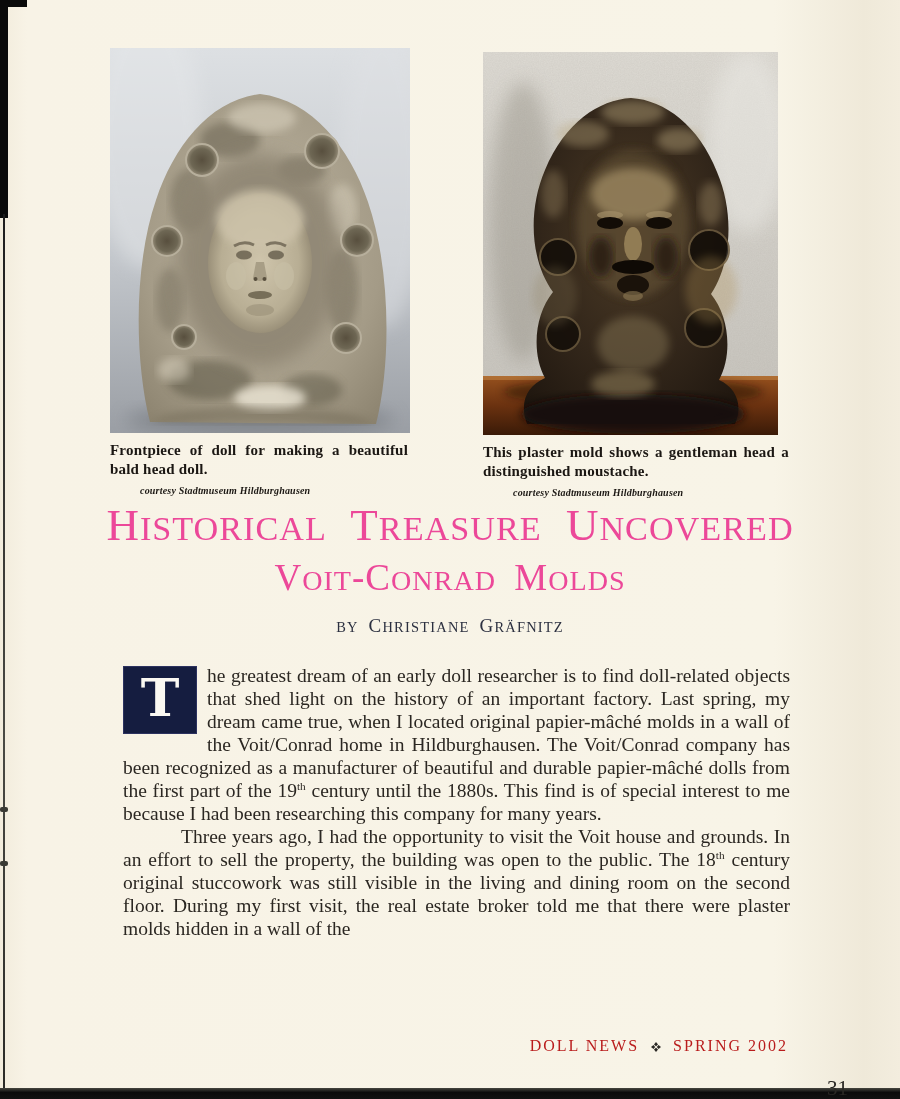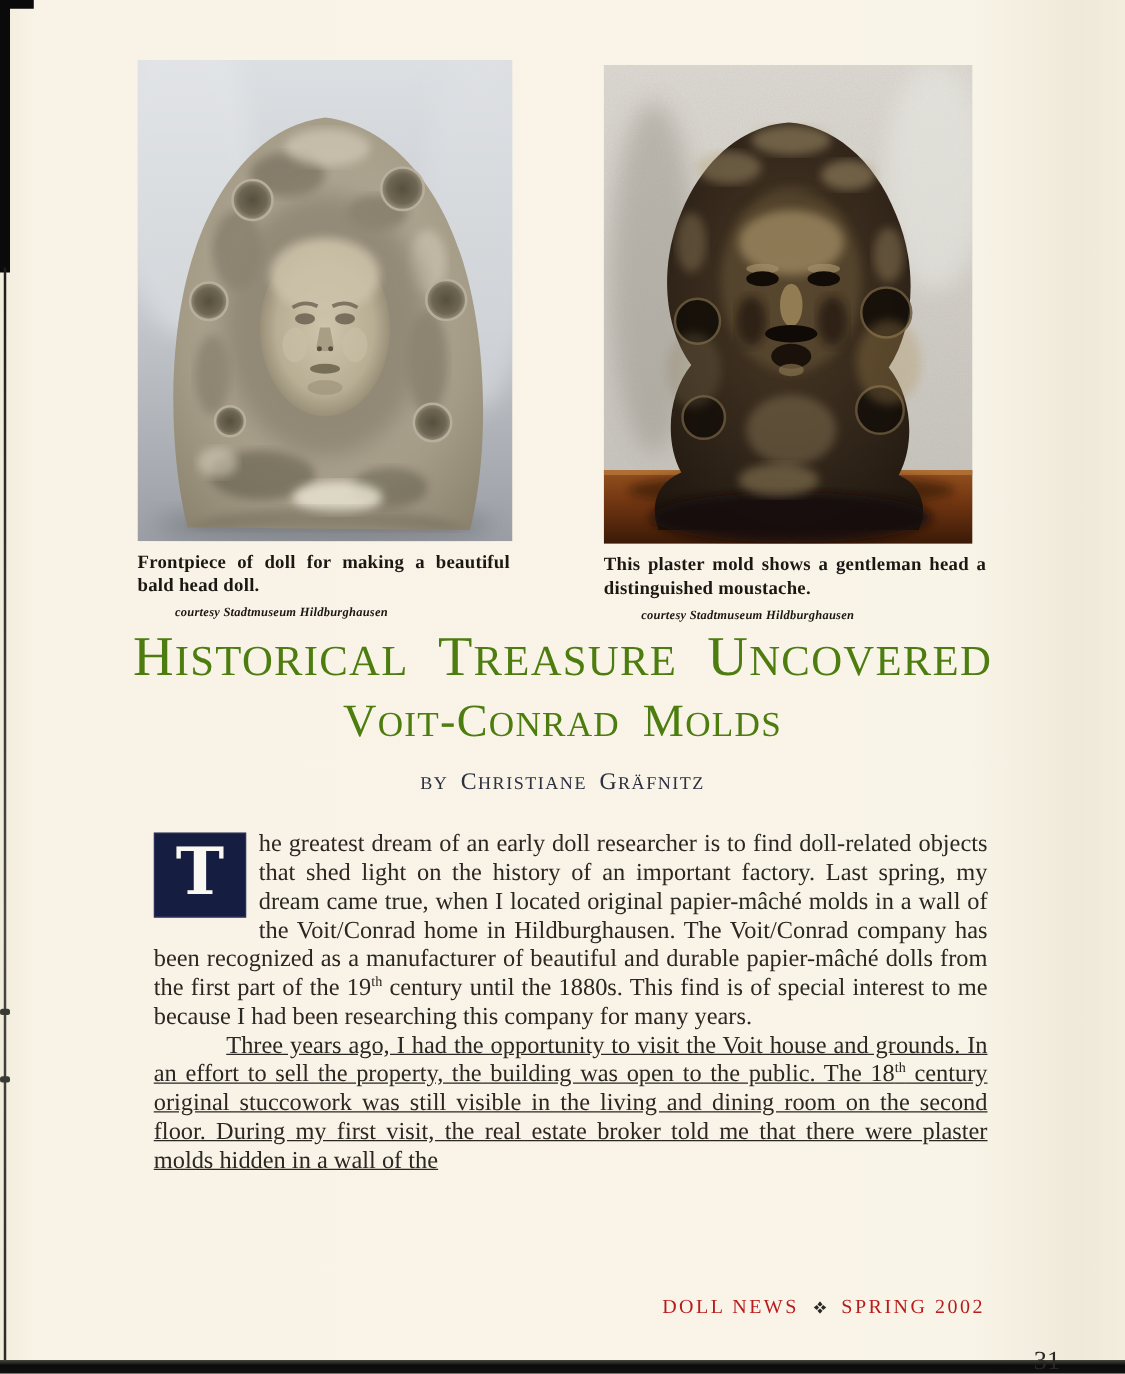--- a/index.html
+++ b/index.html
@@ -19,30 +19,30 @@
   .photo{display:block;}
   .photo-left{left:110px;top:48px;width:300px;height:385px;}
   .photo-right{left:483px;top:52px;width:295px;height:383px;}
   
   .caption{font-weight:bold;font-size:15px;line-height:19px;color:#1b1713;
     text-align:justify;letter-spacing:.2px;}
   .caption-left{left:110px;top:441px;width:298px;}
   .caption-right{left:483px;top:443px;width:306px;}
   .credit{font-style:italic;font-size:10px;padding-left:30px;text-align:left;margin-top:2px;}
   
-  .title{left:0;width:900px;text-align:center;color:#4d7c0f;white-space:nowrap;}
+  .title{left:0;width:900px;text-align:center;color:#ec4899;white-space:nowrap;}
   .title1{top:499px;font-size:45px;letter-spacing:1px;word-spacing:12px;}
   .title2{top:556px;font-size:37px;letter-spacing:1px;word-spacing:8px;}
   .byline{top:615px;font-size:19px;letter-spacing:1.2px;word-spacing:4px;color:#2c3040;}
   .sc{font-size:0.76em;}
   
   .body-text{left:123px;top:664px;width:667px;font-size:19.5px;line-height:23px;
     color:#2b2722;text-align:justify;}
   .body-text p{margin:0;}
-  .body-text p+p{text-indent:58px;text-decoration:underline;}
+  .body-text p+p{text-indent:58px;}
   sup{font-size:0.58em;vertical-align:super;line-height:0;}
   .dropcap-box{float:left;width:74px;height:68px;margin:2px 10px 0 0;background:#151d40;
     display:flex;align-items:center;justify-content:center;
     box-shadow:0 0 0 1px #2c3260 inset;}
   .dropcap-box span{color:#faf8f2;font-size:52px;line-height:1;font-weight:bold;
     font-family:"DejaVu Serif", serif;transform:translateY(-2px);}
   
   .footer-journal{top:1037px;right:112px;font-size:16px;letter-spacing:2px;color:#b91c1c;white-space:nowrap;}
   .footer-journal .sep{display:inline-block;margin:0 6px;transform:translateY(1px);}
   .footer-page{top:1076px;left:827px;font-size:21px;color:#2a2824;}

